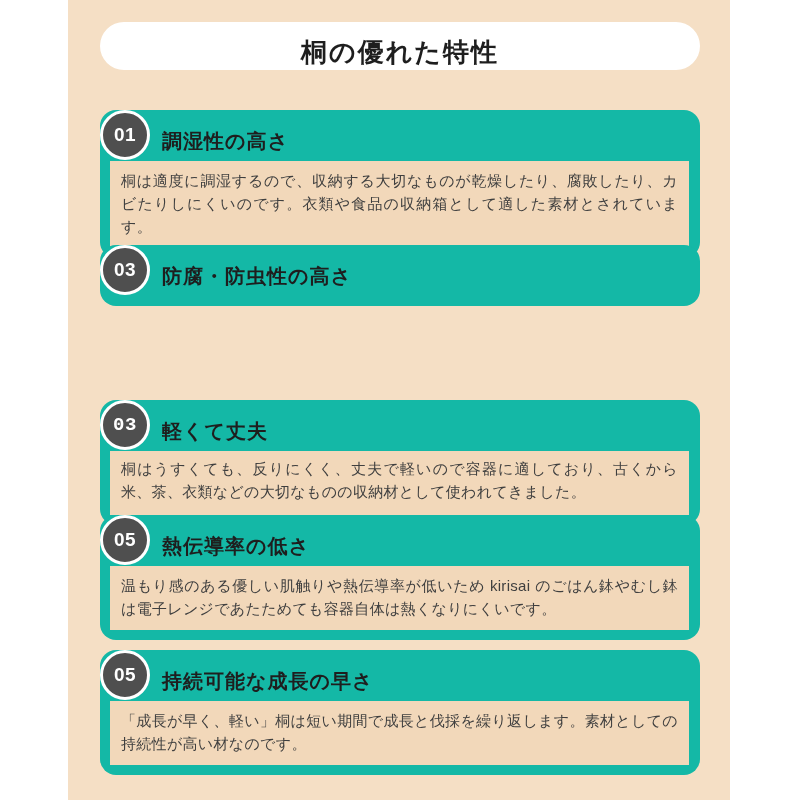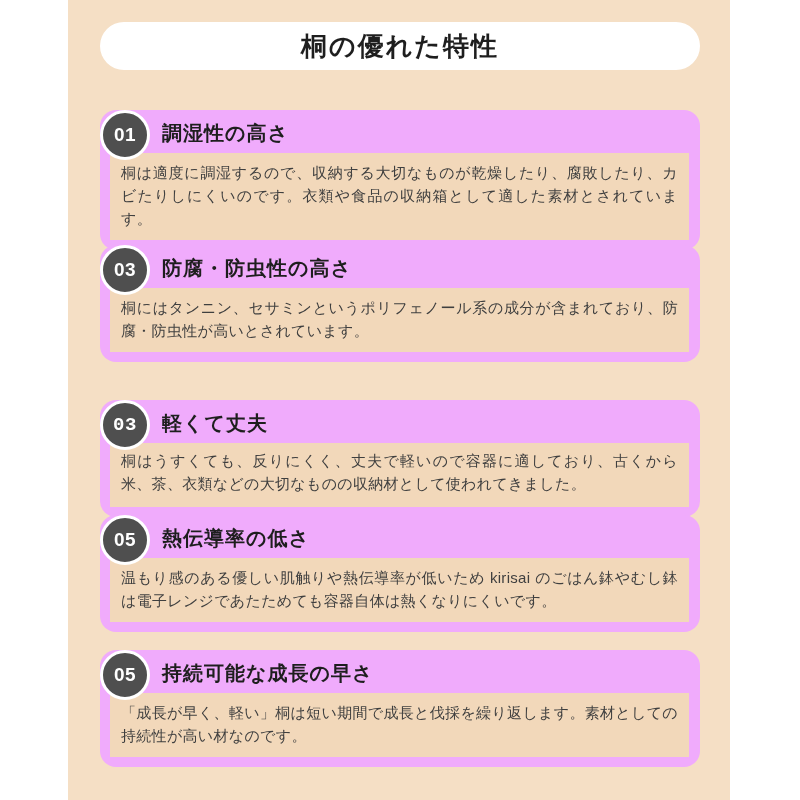--- a/index.html
+++ b/index.html
@@ -32,37 +32,37 @@
   }
   .title-pill {
     position: absolute;
     left: 100px;
     top: 22px;
     width: 600px;
     height: 48px;
     background: #ffffff;
     border-radius: 24px;
     display: flex;
-    align-items: center;
+    align-items: flex-end;
     justify-content: center;
   }
   .title-pill h1 {
     margin: 0;
     font-size: 26px;
     font-weight: bold;
     letter-spacing: 2px;
     color: var(--title-ink);
   }
   .card {
     position: absolute;
     left: 100px;
     width: 600px;
-    background: #f0abfc;
+    background: #14b8a6;
     border-radius: 16px;
-    padding: 4px 11px 10px 10px;
+    padding: 12px 11px 10px 10px;
     box-sizing: border-box;
   }
   .card-header {
     height: 39px;
     display: flex;
     align-items: center;
     padding-left: 52px;
   }
   .card-header h2 {
     margin: 0;
@@ -133,23 +133,20 @@
     </div>
   </section>
 
   <section class="card" id="card-1">
     <div class="badge">
       <span>03</span>
     </div>
     <div class="card-header">
       <h2>防腐・防虫性の高さ</h2>
     </div>
-    <div class="card-body">
-      <p>桐にはタンニン、セサミンというポリフェノール系の成分が含まれており、防腐・防虫性が高いとされています。</p>
-    </div>
   </section>
 
   <section class="card" id="card-2">
     <div class="badge">
       <span>03</span>
     </div>
     <div class="card-header">
       <h2>軽くて丈夫</h2>
     </div>
     <div class="card-body">

